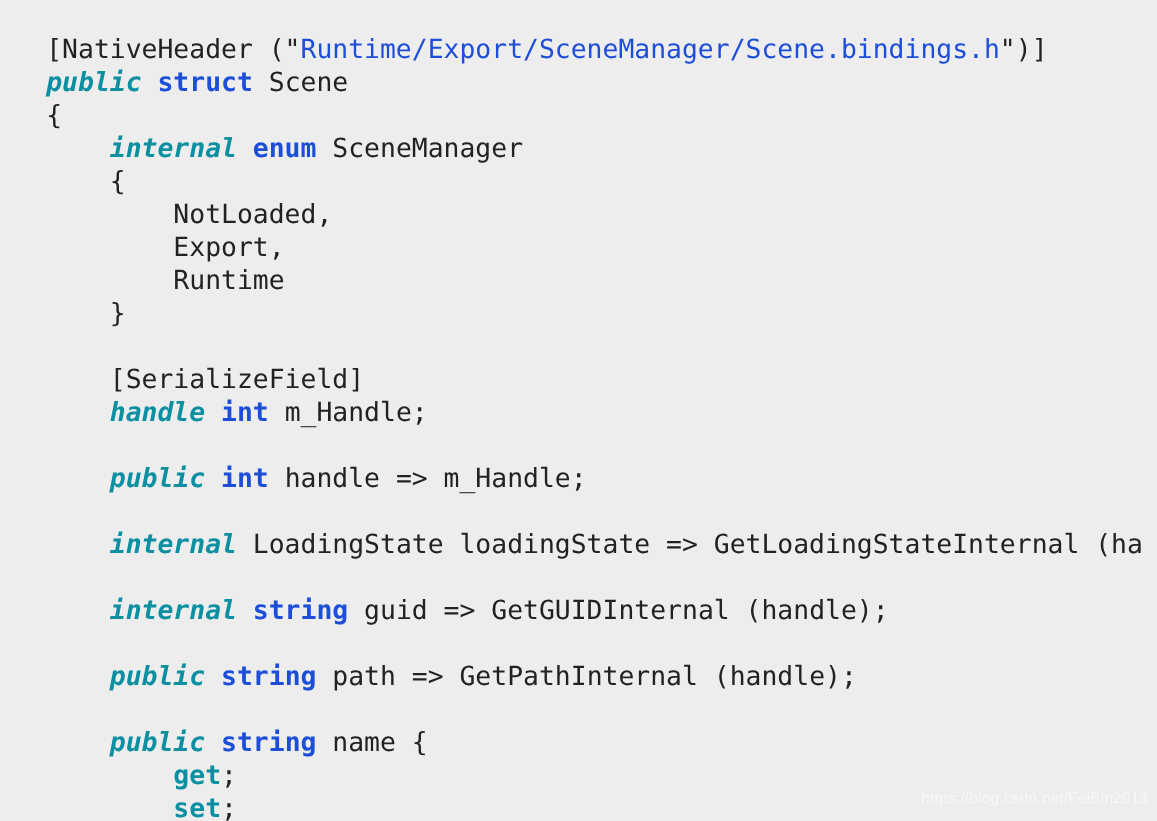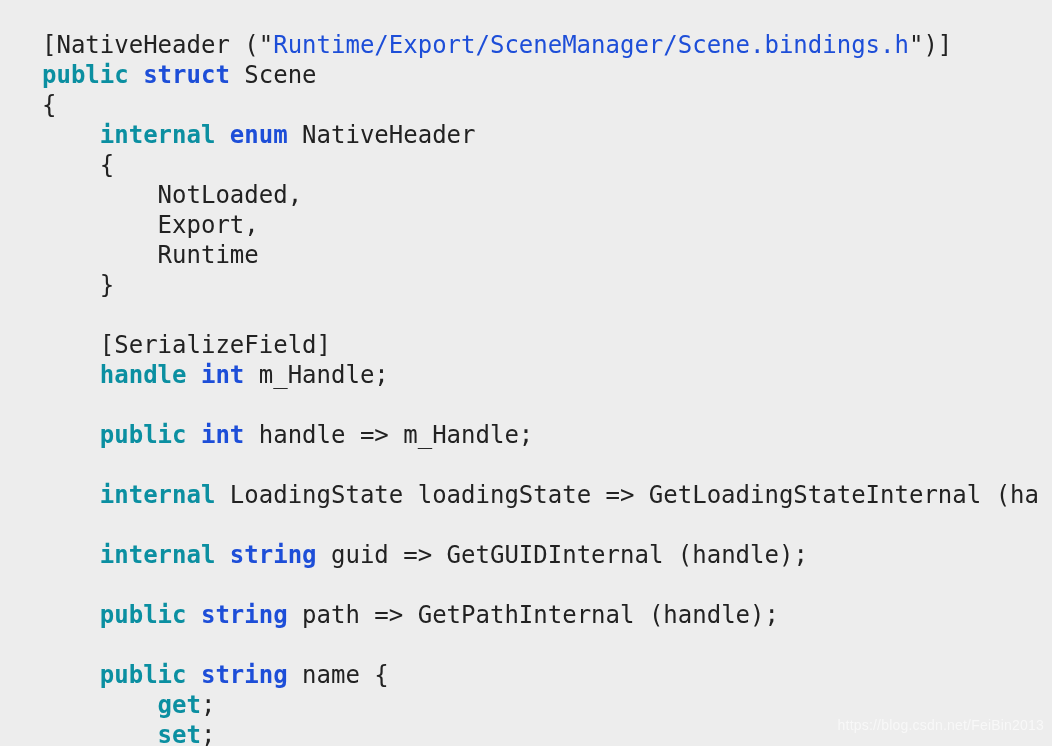--- a/index.html
+++ b/index.html
@@ -10,21 +10,21 @@
     font-size: 24px;
     line-height: 30px;
     color: #222;
     overflow: hidden;
   }
   .code-area {
     padding: 0 0 0 42px;
     white-space: pre;
     position: relative;
   }
-  .kw-mod   { color: #0b8fa1; font-weight: 600; } 
+  .kw-mod   { color: #0b8fa1; font-weight: 600; font-style: italic; } 
   .kw-type  { color: #1d4ed8; font-weight: 600; } 
   .str      { color: #1d4ed8; }
   .kw-acc   { color: #0b8fa1; font-weight: 600; margin-top: 28px; } 
   .watermark {
     position: fixed;
     right: 8px;
     bottom: 6px;
     font-family: sans-serif;
     font-size: 14px;
     color: rgba(255,255,255,0.6);
@@ -33,21 +33,21 @@
     user-select: none;
   }
 </style>
 </head>
 <body>
 
 <div class="code-area">
 <span><span>[NativeHeader ("</span><span class="str">Runtime/Export/SceneManager/Scene.bindings.h</span><span>")]</span></span>
 <span><span class="kw-mod">public</span> <span class="kw-type">struct</span> <span>Scene</span></span>
 <span>{</span>
-    <span><span class="kw-mod">internal</span> <span class="kw-type">enum</span> <span>NativeHeader</span></span>
+    <span><span class="kw-mod">internal</span> <span class="kw-type">enum</span> <span>SceneManager</span></span>
     <span>{</span>
         <span>NotLoaded,</span>
         <span>Export,</span>
         <span>Runtime</span>
     <span>}</span>
 
     <span>[SerializeField]</span>
     <span><span class="kw-mod">handle</span> <span class="kw-type">int</span> <span>m_Handle;</span></span>
 
     <span><span class="kw-mod">public</span> <span class="kw-type">int</span> <span>handle =&gt; m_Handle;</span></span>

